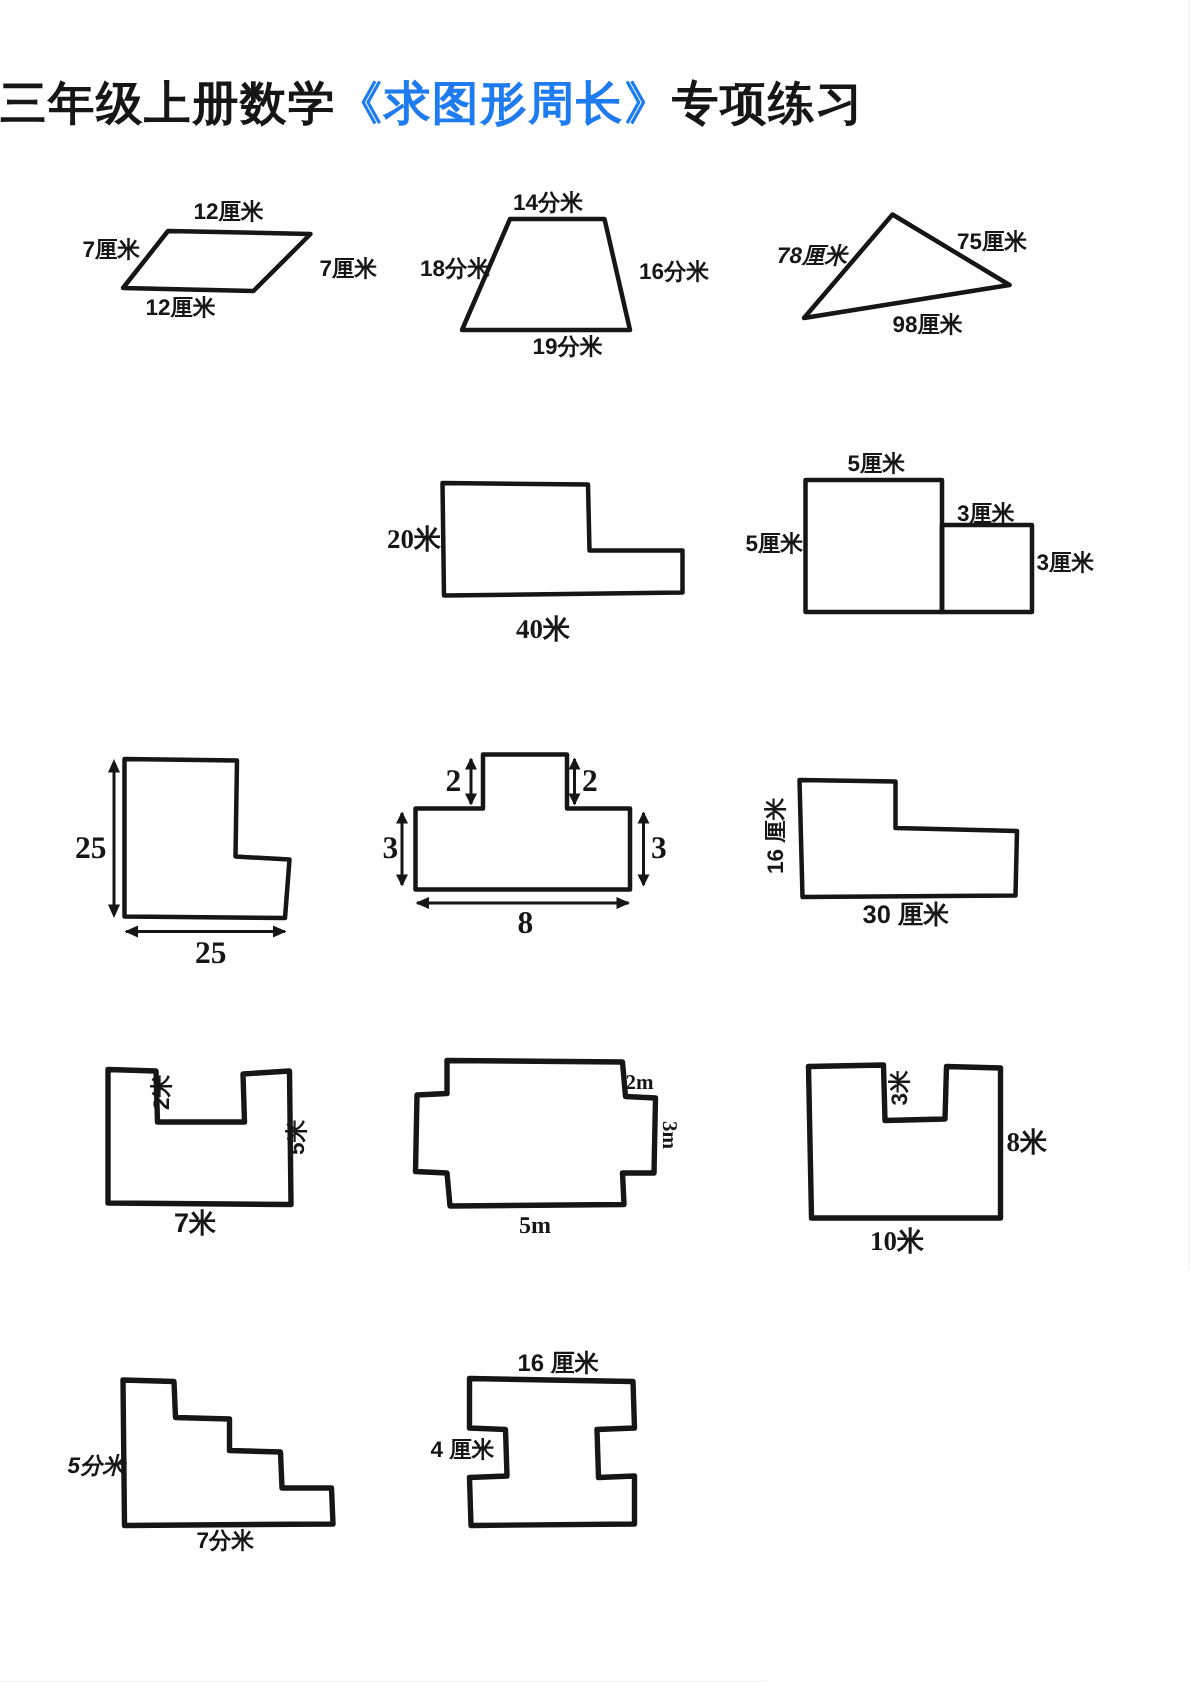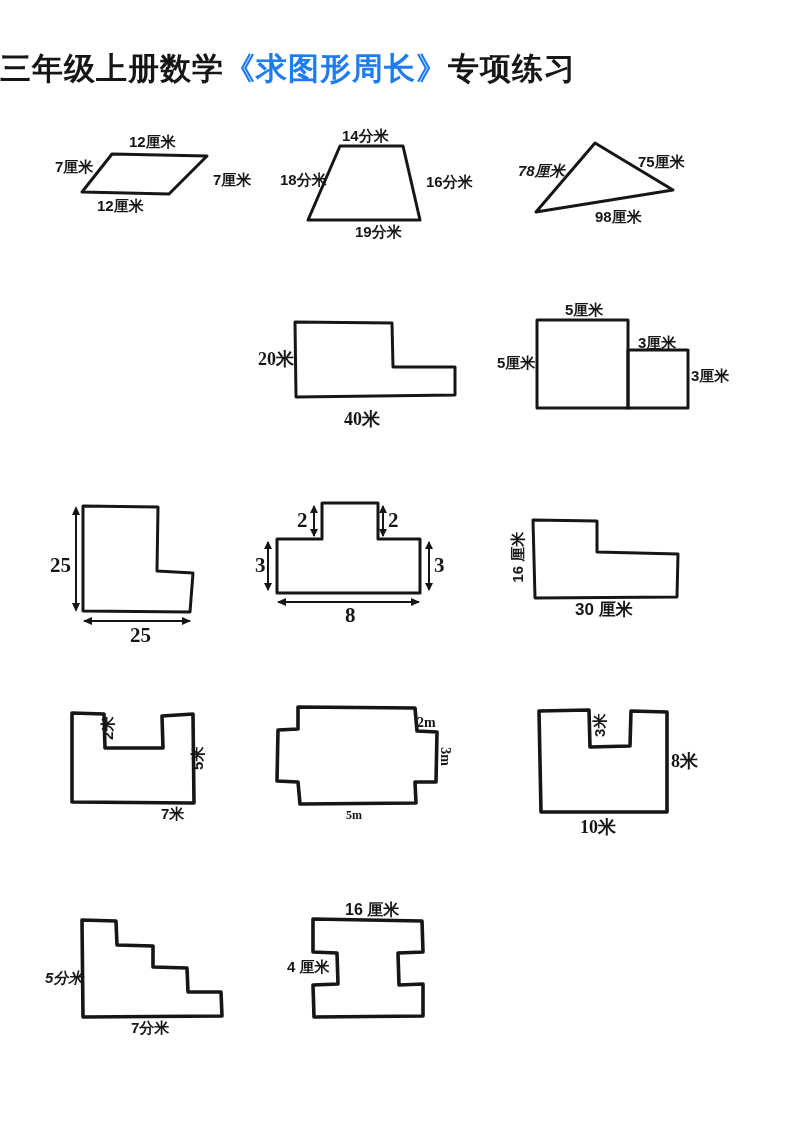--- a/index.html
+++ b/index.html
@@ -134,30 +134,30 @@
     <div class="lb rot-ccw" style="left:-12px; top:44px;">16 厘米</div>
     <div class="lb" style="left:70px; top:96px; font-size:17px;">30 厘米</div>
   </div>
 
   <div class="fig" style="left:60px; top:700px; width:180px; height:140px;">
     <svg width="180" height="140" viewBox="0 0 180 140">
       <polygon class="shape thick" points="12,13 44,14 45,48 103,48 102,16 133,14 134,103 12,102"></polygon>
     </svg>
     <div class="lb rot-ccw" style="left:37px; top:20px;">2米</div>
     <div class="lb rot-ccw" style="left:127px; top:50px;">5米</div>
-    <div class="lb" style="left:56px; top:106px; font-size:15px;margin-left:45px;">7米</div>
+    <div class="lb" style="left:56px; top:106px; font-size:18px;">7米</div>
   </div>
 
   <div class="fig" style="left:270px; top:700px; width:205px; height:135px;">
     <svg width="205" height="135" viewBox="0 0 205 135">
       <polygon class="shape thick" points="28,7 145,8 147,31 167,32 166,82 145,82 146,103 30,104 28,82 7,81 8,30 28,29"></polygon>
     </svg>
     <div class="lb mm" style="left:147px; top:15px;">2m</div>
     <div class="lb mm rot-cw" style="left:166px; top:49px;">3m</div>
-    <div class="lb mm" style="left:76px; top:109px; font-size:12px;">5m</div>
+    <div class="lb mm" style="left:76px; top:109px; font-size:16px;">5m</div>
   </div>
 
   <div class="fig" style="left:520px; top:700px; width:185px; height:145px;">
     <svg width="185" height="145" viewBox="0 0 185 145">
       <polygon class="shape thick" points="19,11 69,10 70,47 110,46 111,11 147,12 147,112 21,112"></polygon>
     </svg>
     <div class="lb rot-ccw" style="left:69px; top:17px;">3米</div>
     <div class="lb big" style="left:151px; top:52px;">8米</div>
     <div class="lb big" style="left:60px; top:118px;">10米</div>
   </div>

